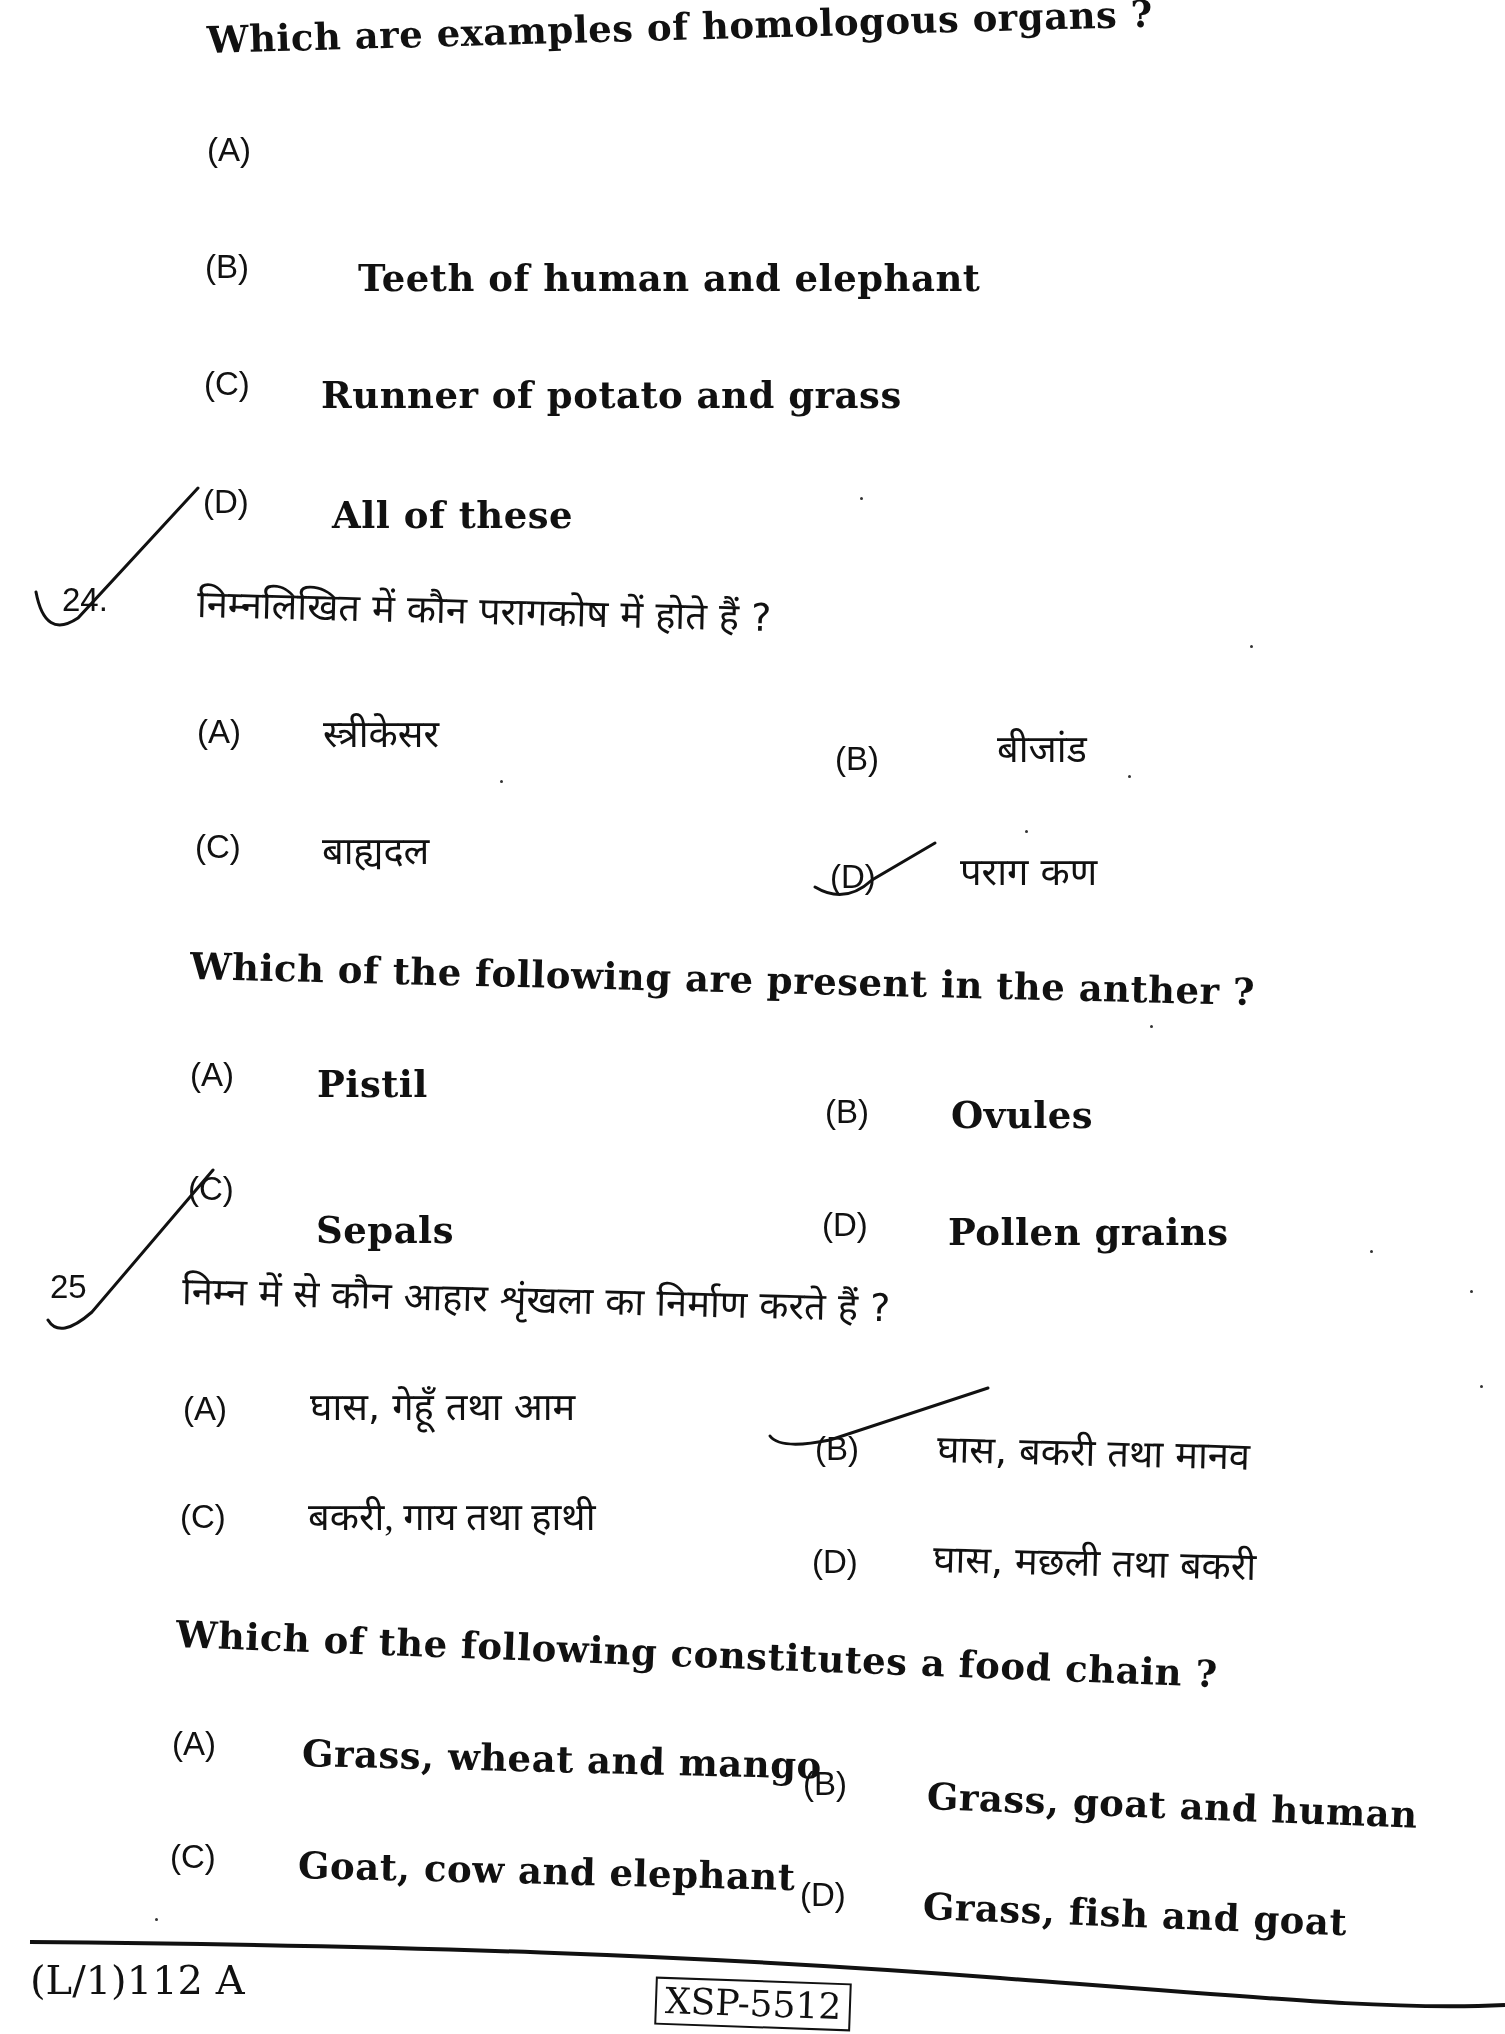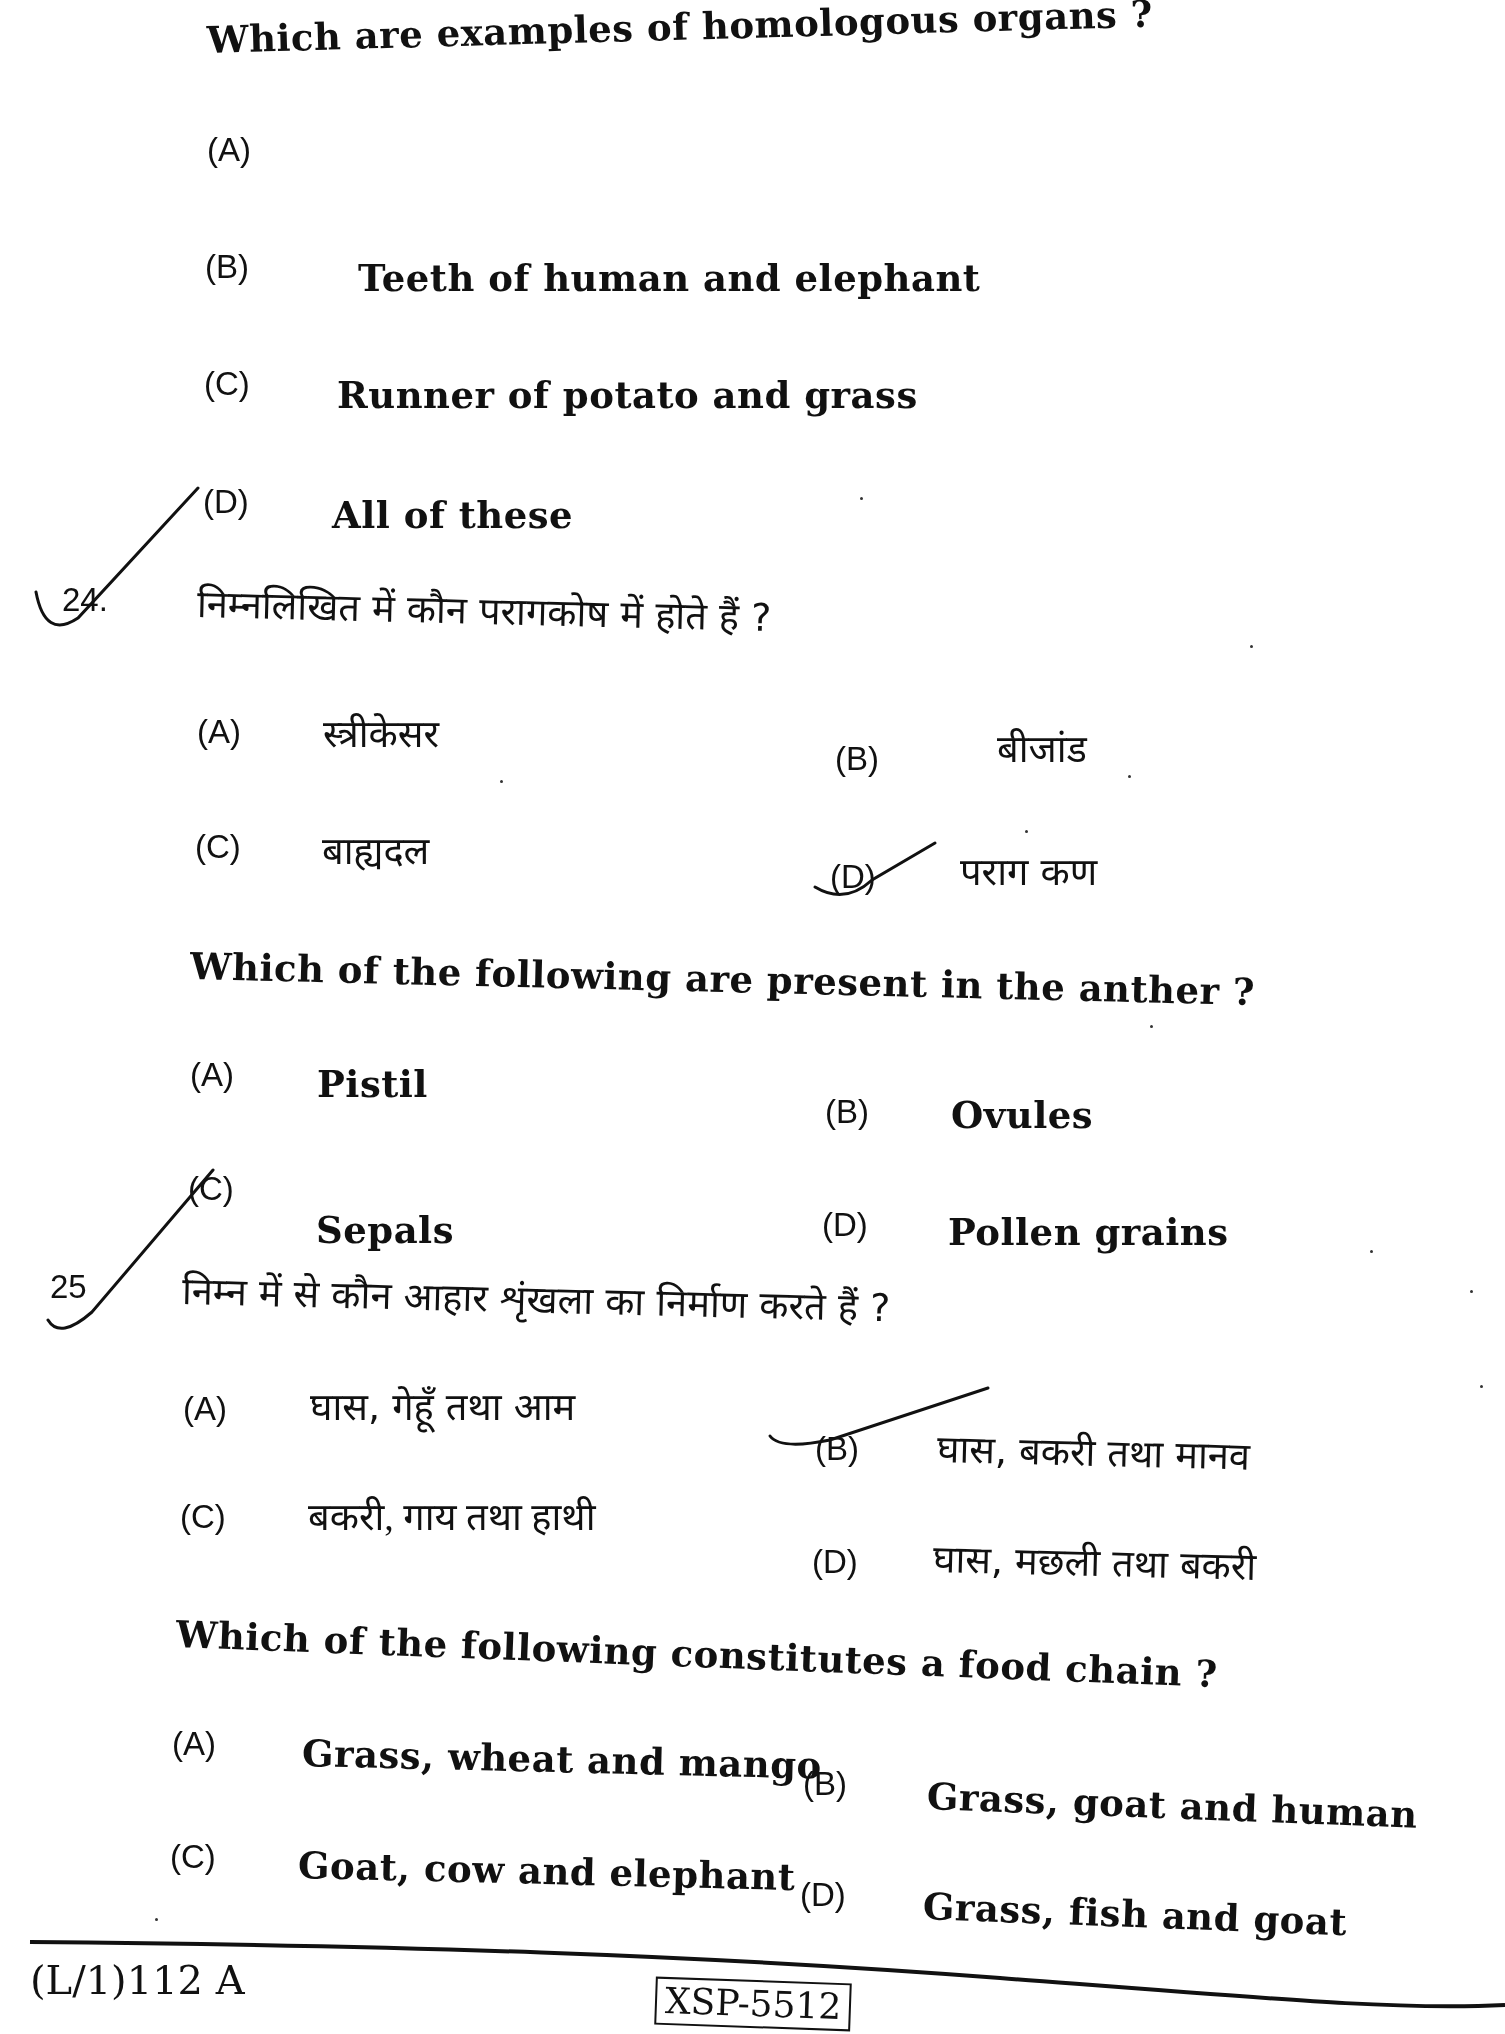--- a/index.html
+++ b/index.html
@@ -34,21 +34,21 @@
 <div class="page">
 
   <div class="t en rot-a" style="left:207px; top:22px;">Which are examples of homologous organs ?</div>
 
   <div class="t lab" style="left:207px; top:133px;">(A)</div>
 
   <div class="t lab" style="left:205px; top:250px;">(B)</div>
   <div class="t en" style="left:326px; top:260px;margin-left:32px;">Teeth of human and elephant</div>
 
   <div class="t lab" style="left:204px; top:367px;">(C)</div>
-  <div class="t en" style="left:337px; top:377px;">Runner of potato and grass</div>
+  <div class="t en" style="left:321px; top:377px;">Runner of potato and grass</div>
 
   <div class="t lab" style="left:203px; top:485px;">(D)</div>
   <div class="t en" style="left:332px; top:497px;">All of these</div>
 
   <div class="t num" style="left:62px; top:583px;text-align:right;">24.</div>
   <div class="t hi rot-b" style="left:197px; top:585px;">निम्नलिखित में कौन परागकोष में होते हैं ?</div>
 
   <div class="t lab" style="left:197px; top:715px;">(A)</div>
   <div class="t hi" style="left:323px; top:715px;">स्त्रीकेसर</div>
 

